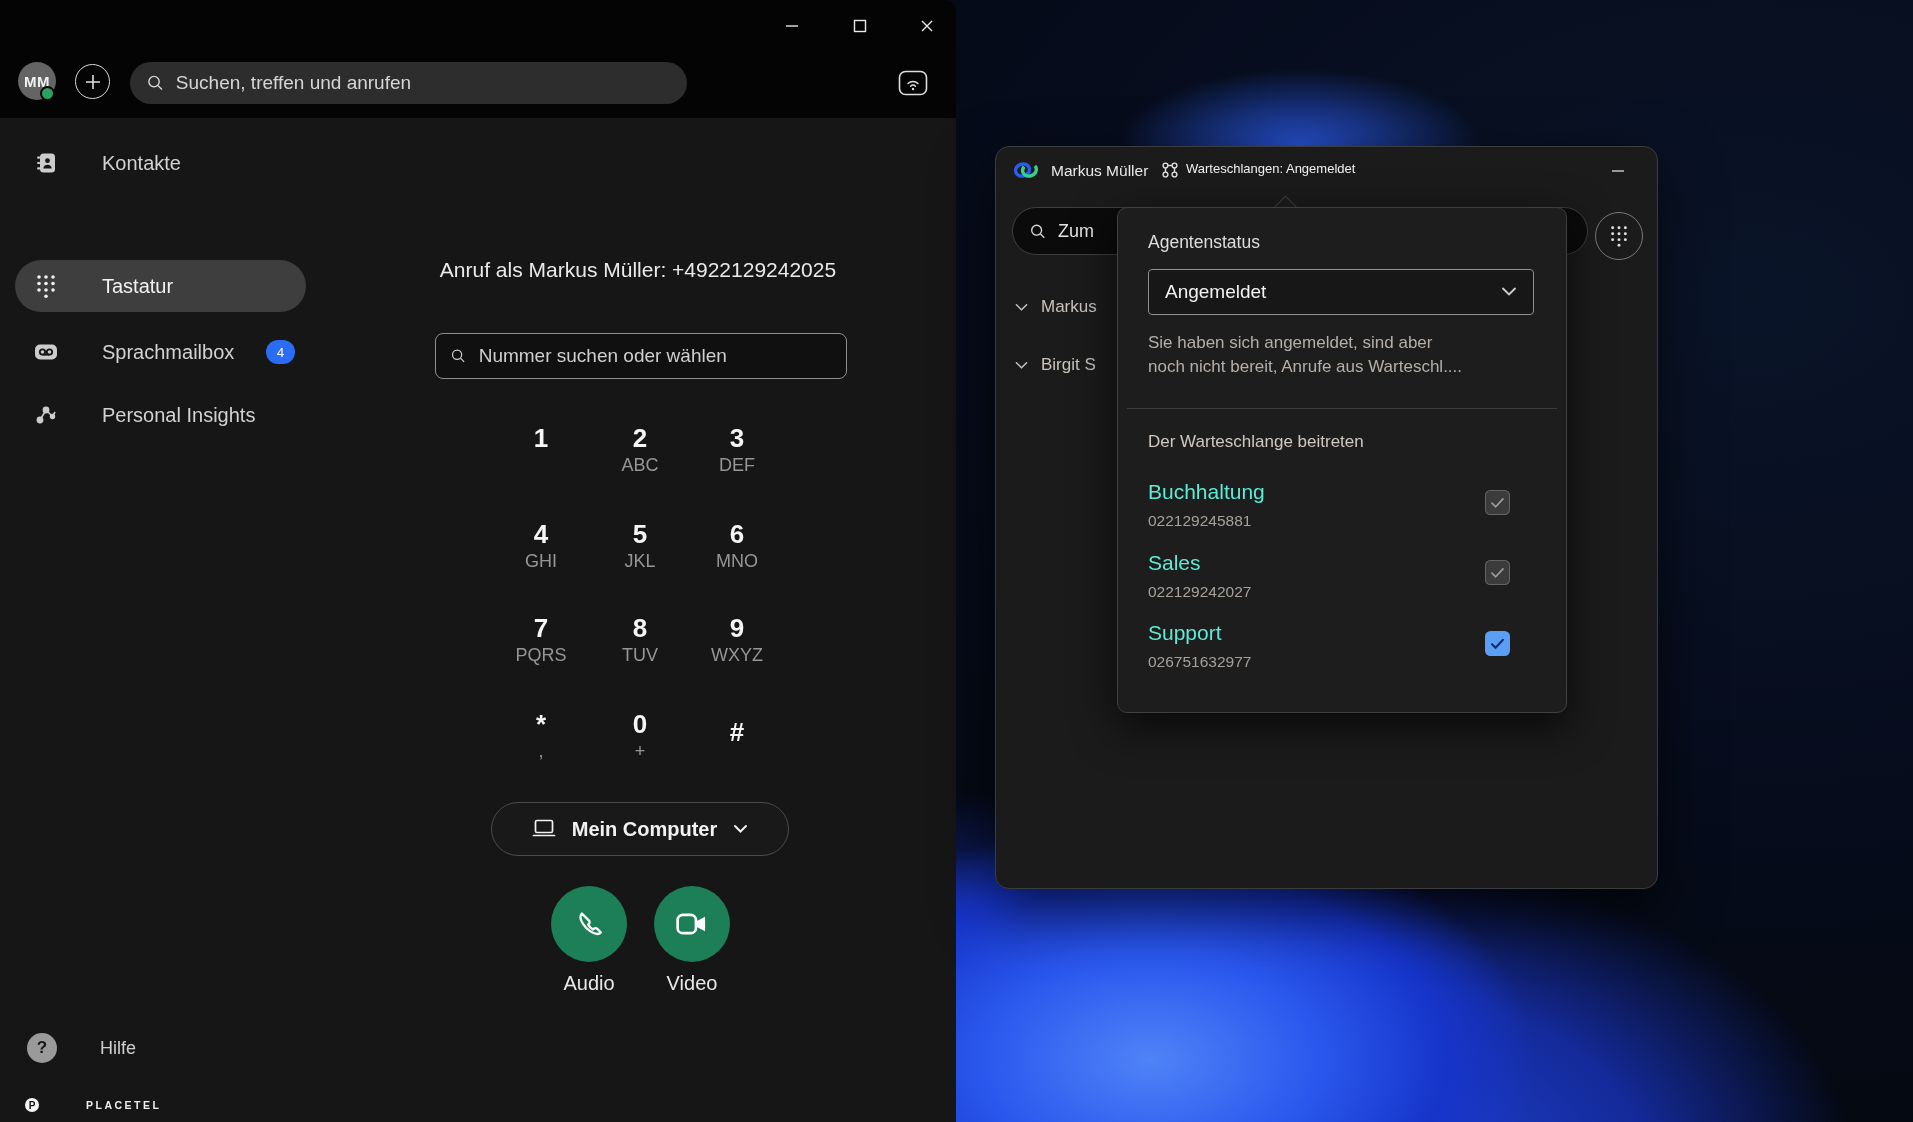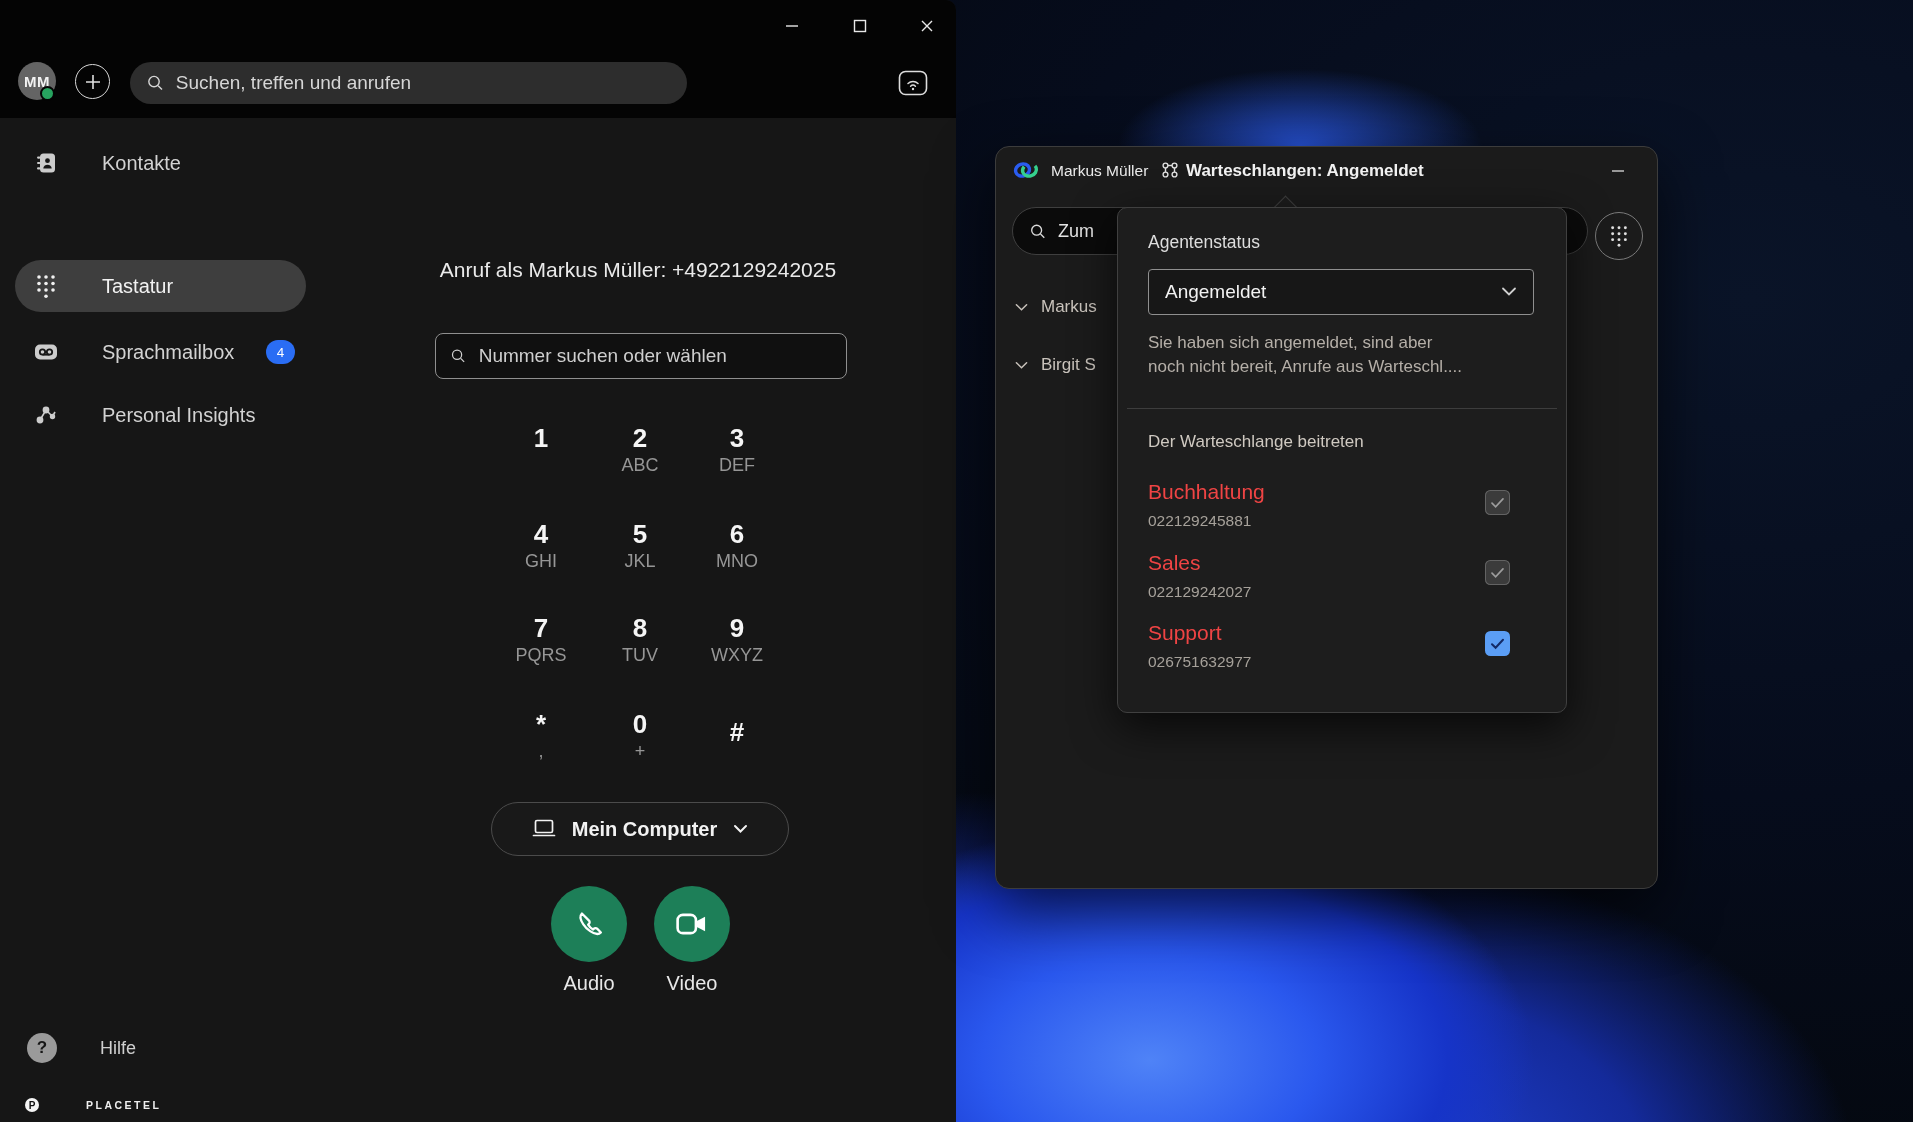--- a/index.html
+++ b/index.html
@@ -76,21 +76,21 @@
                 display:flex; align-items:center; justify-content:center; cursor:pointer; }
   .call-label{ width:120px; text-align:center; font-size:20px; color:#e8e8e8; }
 
   
   .queue-win{ left:995px; top:146px; width:663px; height:743px; background:#1b1b1b;
               border:1px solid #3c3c3c; border-radius:14px;
               box-shadow:0 22px 60px rgba(0,0,0,.65); }
   .qw-logo{ left:1012px; top:158px; width:28px; height:24px; }
   .qw-user{ left:1051px; top:162px; font-size:15.5px; color:#eaeaea; }
   .qw-qicon{ left:1160px; top:160px; width:20px; height:20px; }
-  .qw-status{ left:1186px; top:161px; font-size:17px; font-weight:bold; color:#f2f2f2; }
+  .qw-status{ left:1186px; top:161px; font-size:13px; font-weight:normal; color:#f2f2f2; }
   .qw-min{ left:1610px; top:158px; width:34px; height:26px; background:transparent; border:none; }
   .qw-search{ left:1012px; top:207px; width:576px; height:48px; border-radius:24px;
               background:#0b0b0b; border:1px solid #3f3f3f; display:flex; align-items:center;
               padding:0 16px; gap:11px; }
   .qw-search input{ background:transparent; border:none; outline:none; color:#e3e3e3;
                     font-size:18px; width:100%; font-family:inherit; }
   .qw-dialbtn{ left:1595px; top:212px; width:48px; height:48px; border-radius:50%;
                border:1.5px solid #7a7a7a; background:transparent; display:flex;
                align-items:center; justify-content:center; }
   .qw-row{ height:34px; display:flex; align-items:center; gap:13px; cursor:pointer; }
@@ -105,21 +105,21 @@
                 transform:rotate(45deg); }
   .pp{ position:absolute; }
   .pp-label{ left:1148px; top:232px; font-size:17.5px; color:#dedede; }
   .pp-select{ left:1148px; top:269px; width:386px; height:46px; border:1px solid #8f8f8f;
               border-radius:4px; background:#171717; display:flex; align-items:center;
               justify-content:space-between; padding:0 16px; cursor:pointer; }
   .pp-select .val{ font-size:19px; color:#f2f2f2; font-family:inherit; }
   .pp-desc{ left:1148px; top:331px; width:392px; font-size:17px; line-height:24px; color:#b5afa8; }
   .pp-divider{ left:1127px; top:408px; width:430px; height:1px; background:#3d3d3d; }
   .pp-join{ left:1148px; top:432px; font-size:17px; color:#cfc9c1; }
-  .q-name{ left:1148px; font-size:21px; color:#ef4444; }
+  .q-name{ left:1148px; font-size:21px; color:#5eead4; }
   .q-num{ left:1148px; font-size:15.5px; color:#a6a19a; }
   .checkbox{ left:1485px; width:25px; height:25px; border-radius:5.5px; border:none;
              display:flex; align-items:center; justify-content:center; cursor:pointer; }
   .checkbox.muted{ background:#3b3b3b; box-shadow:inset 0 0 0 1px #636363; }
   .checkbox.active{ background:#5b9ef5; }
 
   svg{ display:block; }
 </style>
 </head>
 <body>

